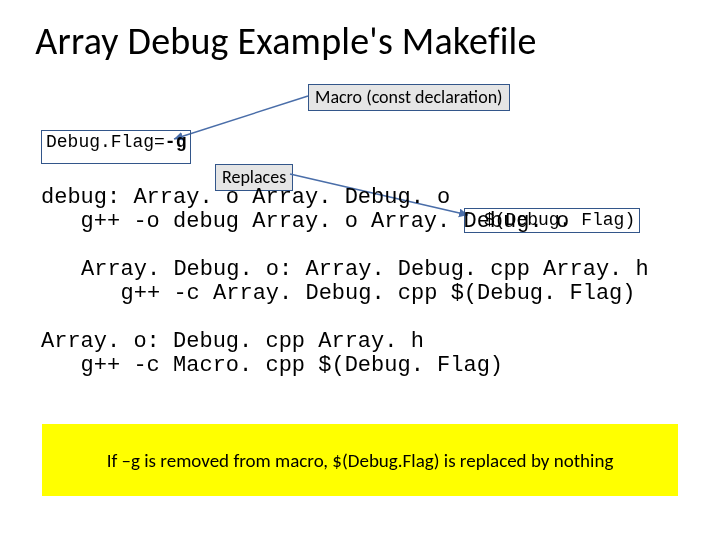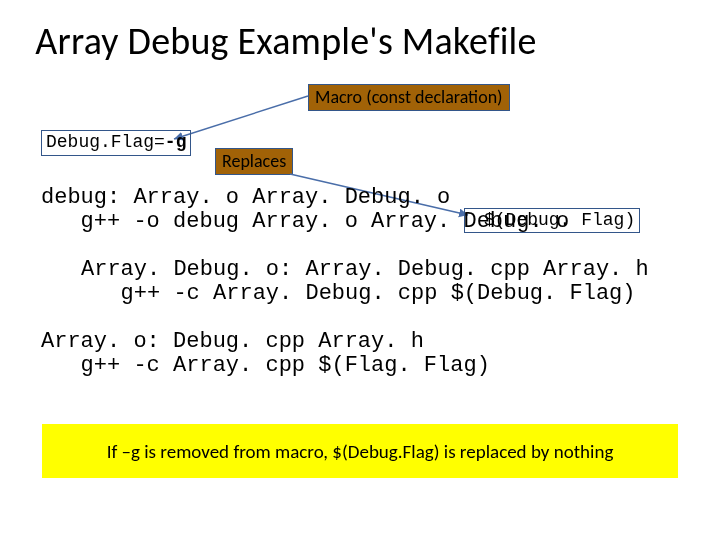--- a/index.html
+++ b/index.html
@@ -23,42 +23,42 @@
     left: 0;
     width: 572px;
     text-align: center;
     font-size: 38px;
     font-weight: 400;
     letter-spacing: 0.2px;
   }
   .callout {
     position: absolute;
     border: 1px solid #33568a;
-    background: #a16207;
+    background: #e5e5e5;
     font-size: 18px;
     padding: 1px 6px 2px 6px;
     box-sizing: border-box;
     white-space: nowrap;
   }
   .callout-macro {
     top: 84px;
     left: 308px;
   }
   .callout-replaces {
-    top: 148px;
+    top: 164px;
     left: 215px;
   }
   .box-flag {
     position: absolute;
     top: 130px;
     left: 41px;
     border: 1px solid #33568a;
     font-family: "Courier New", monospace;
     font-size: 18px;
-    padding: 0 4px 2px 4px;
+    padding: 0 4px 10px 4px;
     line-height: 22px;
   }
   .box-flag .gflag {
     font-weight: bold;
   }
   .code {
     position: absolute;
     left: 41px;
     font-family: "Courier New", monospace;
     font-size: 22px;
@@ -76,21 +76,21 @@
     font-family: "Courier New", monospace;
     font-size: 18px;
     padding: 0 4px 1px 19px;
     line-height: 22px;
   }
   .highlight-bar {
     position: absolute;
     top: 424px;
     left: 42px;
     width: 636px;
-    height: 54px;
+    height: 72px;
     background: #ffff00;
     display: flex;
     align-items: center;
     justify-content: center;
     font-size: 19px;
     box-sizing: border-box;
   }
   
   .arrow {
     position: absolute;
@@ -132,19 +132,19 @@
 
   <div class="code code-1"><span>debug: Array. o Array. Debug. o</span>
 <span>   g++ -o debug Array. o Array. Debug. o</span></div>
 
   <div class="var-box"> $(Debug. Flag)</div>
 
   <div class="code code-2"><span>Array. Debug. o: Array. Debug. cpp Array. h</span>
 <span>   g++ -c Array. Debug. cpp $(Debug. Flag)</span></div>
 
   <div class="code code-3"><span>Array. o: Debug. cpp Array. h</span>
-<span>   g++ -c Array. cpp $(Flag. Flag)</span></div>
+<span>   g++ -c Macro. cpp $(Debug. Flag)</span></div>
 
   <div class="highlight-bar">
     <span>If –g is removed from macro, $(Debug.Flag) is replaced by nothing</span>
   </div>
 
 </div>
 
 </body></html>

